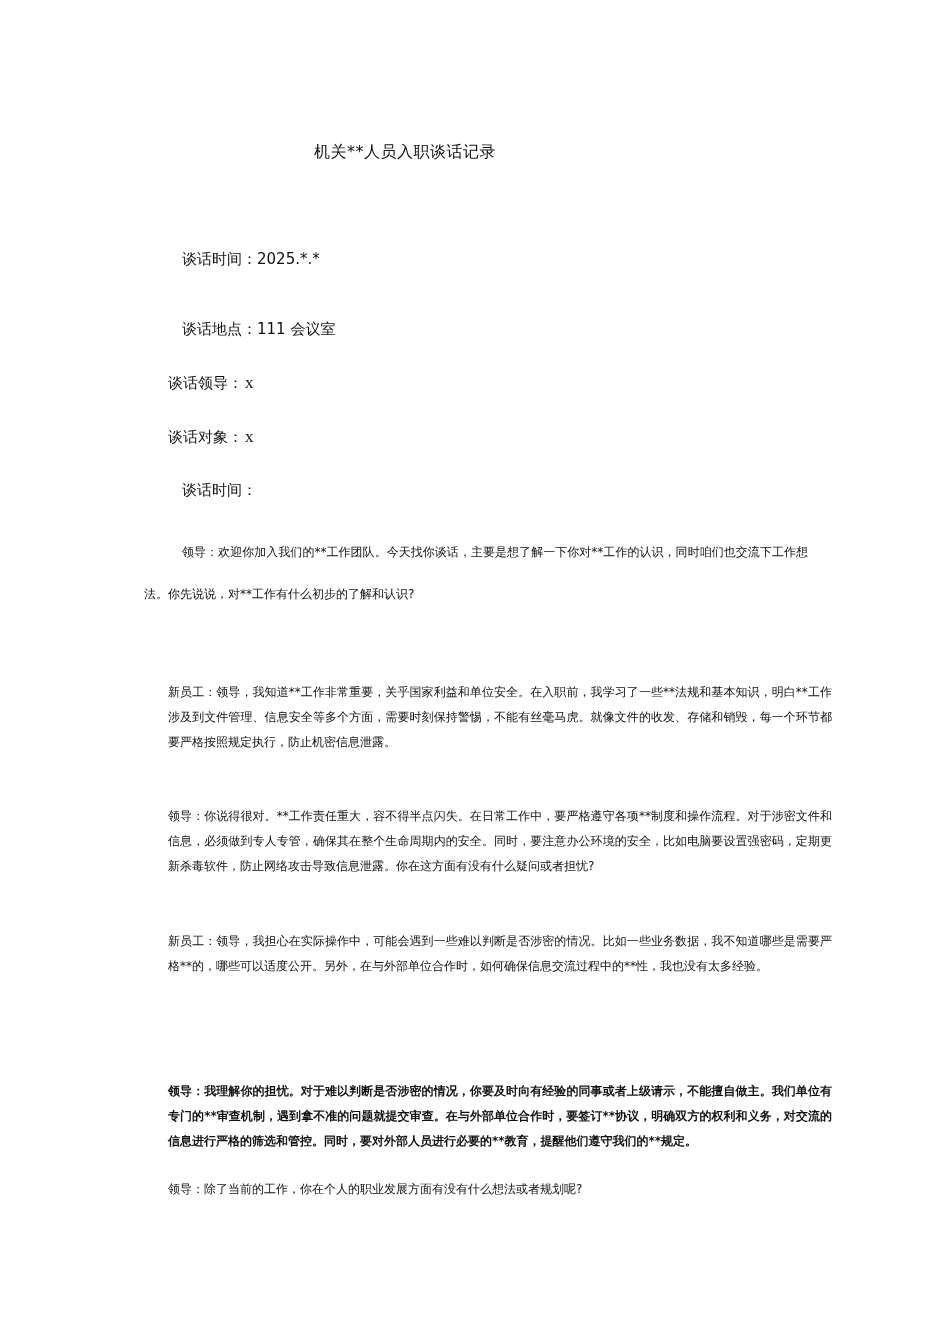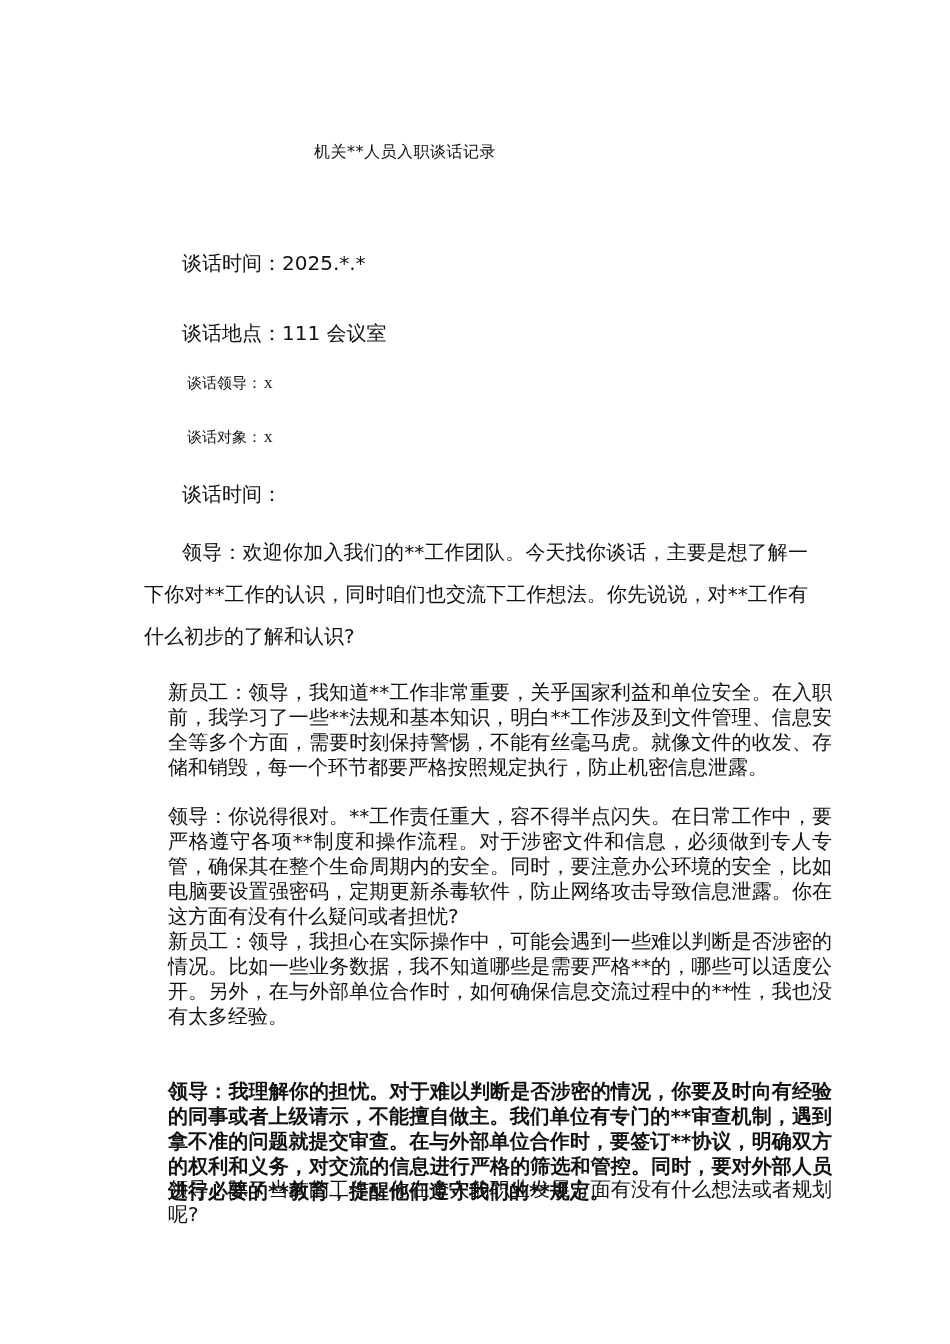--- a/index.html
+++ b/index.html
@@ -1,23 +1,23 @@
 <!DOCTYPE html>
 <html><head>
 <meta charset="utf-8">
 <style>
   html, body { margin: 0; padding: 0; background: #ffffff; }
   body { width: 950px; height: 1344px; position: relative; overflow: hidden;
          font-family: "DejaVu Sans", "Liberation Sans", sans-serif; color: #111; }
   .title { position: absolute; top: 142px; left: 0; width: 810px; text-align: center;
            font-size: 16px; letter-spacing: 0.5px; }
-  .meta-big { position: absolute; left: 182px; font-size: 20px; }
-  .meta-small { position: absolute; left: 187px; font-size: 15px; text-align: center; }
+  .meta-big { position: absolute; left: 182px; font-size: 15px; }
+  .meta-small { position: absolute; left: 168px; font-size: 15px; text-align: center; }
   .meta-small .val { font-family: "Liberation Serif", serif; font-size: 17px; margin-left: 2px; }
-  .para { position: absolute; left: 144px; width: 664px; font-size: 20px; text-align: justify; }
+  .para { position: absolute; left: 144px; width: 664px; font-size: 12px; text-align: justify; }
   .p-first { line-height: 42px; text-indent: 38px; }
   .p-normal { line-height: 25px; margin-left: 24px; }
 </style>
 </head>
 <body>
 
 <div>
   <div class="title">机关**人员入职谈话记录</div>
 
   <div class="meta-big" style="top:250px;">

